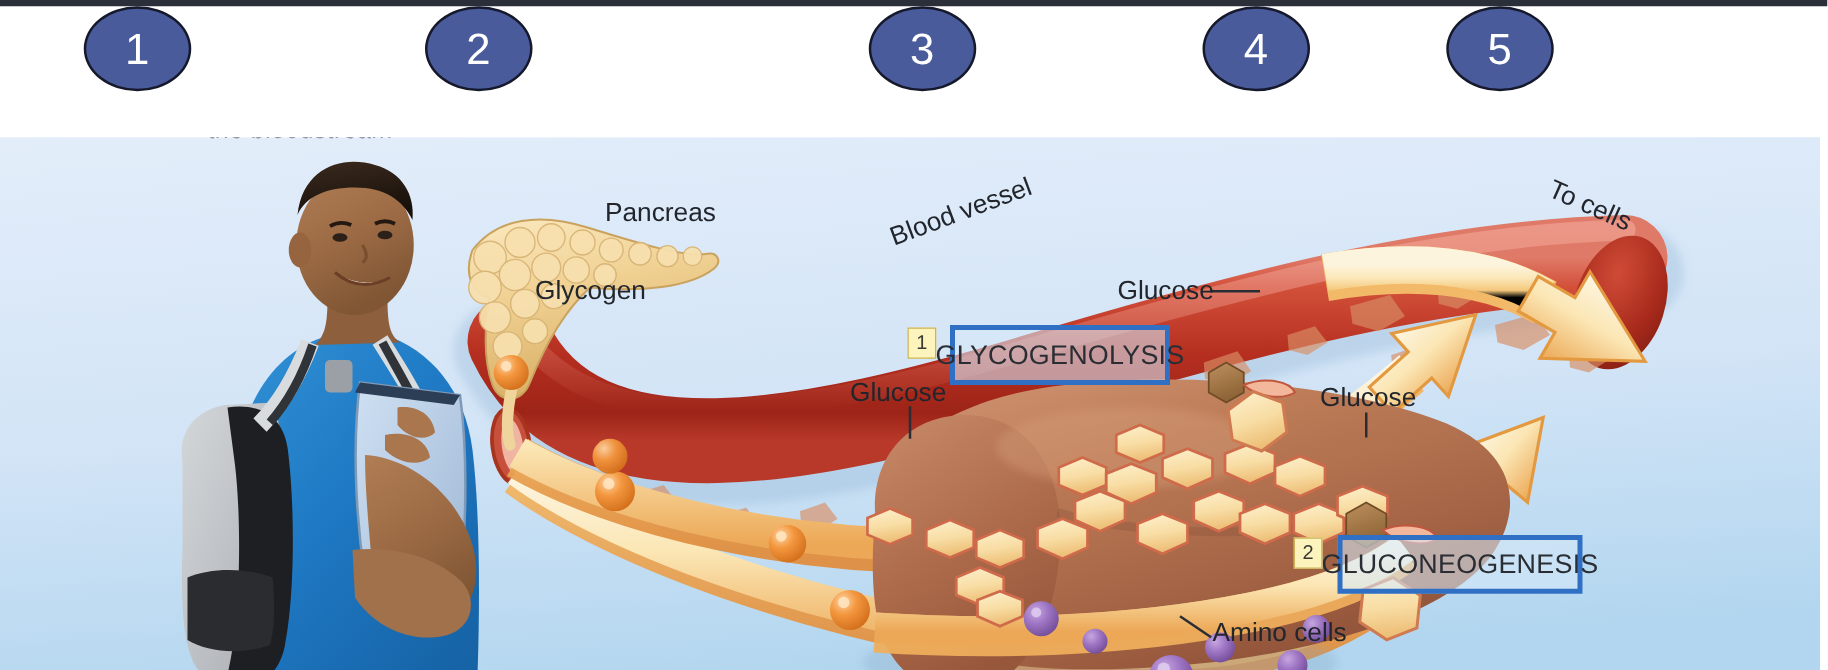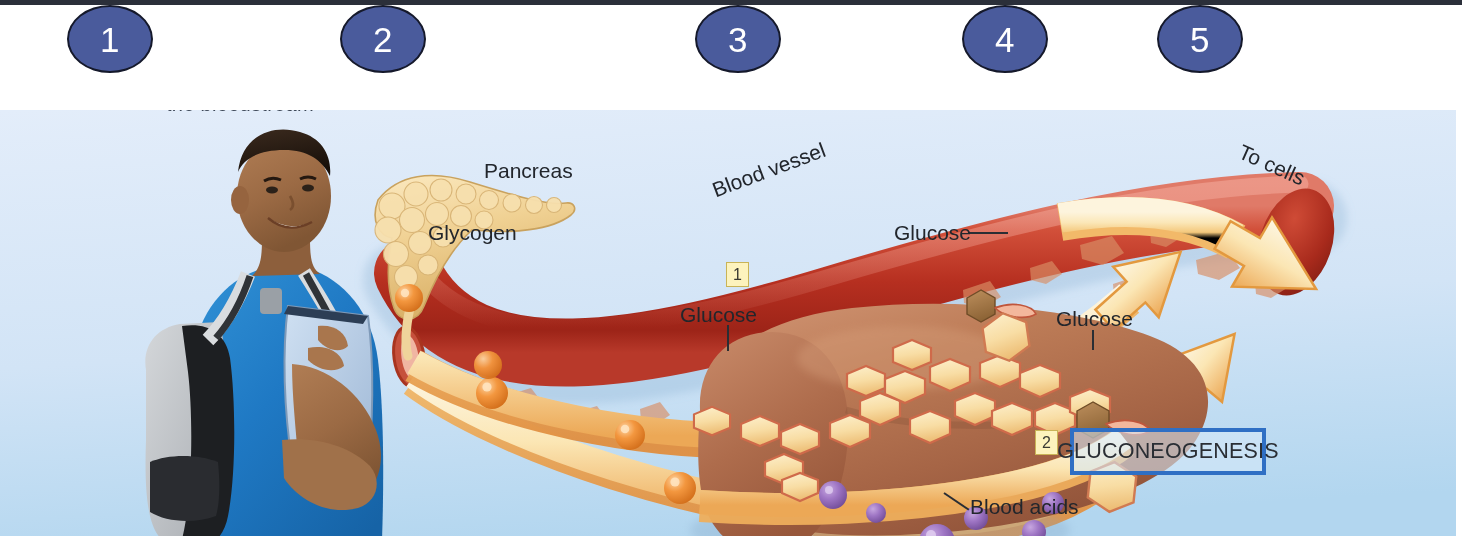--- a/index.html
+++ b/index.html
@@ -514,24 +514,25 @@
 
     <span class="lab" style="left:680px;top:194px;">Glucose</span>
     <div class="leader" style="left:727px;top:215px;width:2px;height:26px;"></div>
 
     <span class="lab" style="left:894px;top:112px;">Glucose</span>
     <div class="leader" style="left:968px;top:122px;width:40px;height:2px;"></div>
 
     <span class="lab" style="left:1056px;top:198px;">Glucose</span>
     <div class="leader" style="left:1092px;top:220px;width:2px;height:20px;"></div>
 
-    <span class="lab" style="left:970px;top:386px;">Blood acids</span>
+    <span class="lab" style="left:970px;top:386px;">Amino cells</span>
     <div class="leader" style="left:944px;top:382px;width:30px;height:2px;transform:rotate(34deg);transform-origin:0 50%;"></div>
 
     <div class="step" style="left:726px;top:152px;">1</div>
+    <div class="termbox" style="left:760px;top:150px;width:176px;height:48px;">GLYCOGENOLYSIS</div>
 
     <div class="step" style="left:1035px;top:320px;">2</div>
     <div class="termbox" style="left:1070px;top:318px;width:196px;height:47px;">GLUCONEOGENESIS</div>
   </div>
 
   <div class="callout" style="left:67px;top:5px;">1</div>
   <div class="callout" style="left:340px;top:5px;">2</div>
   <div class="callout" style="left:695px;top:5px;">3</div>
   <div class="callout" style="left:962px;top:5px;">4</div>
   <div class="callout" style="left:1157px;top:5px;">5</div>

